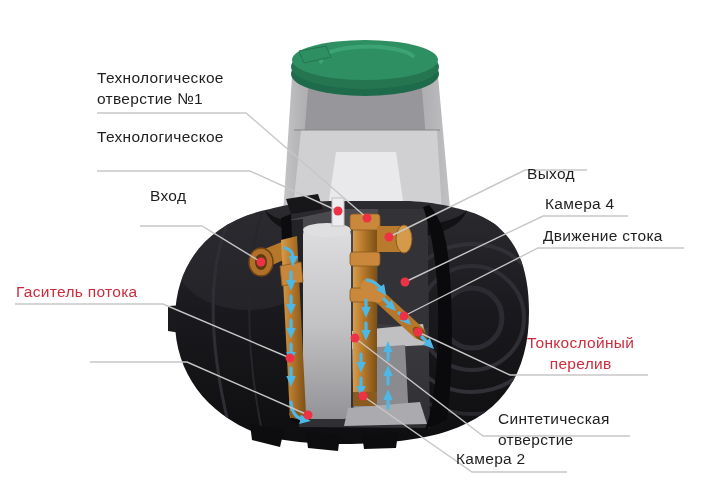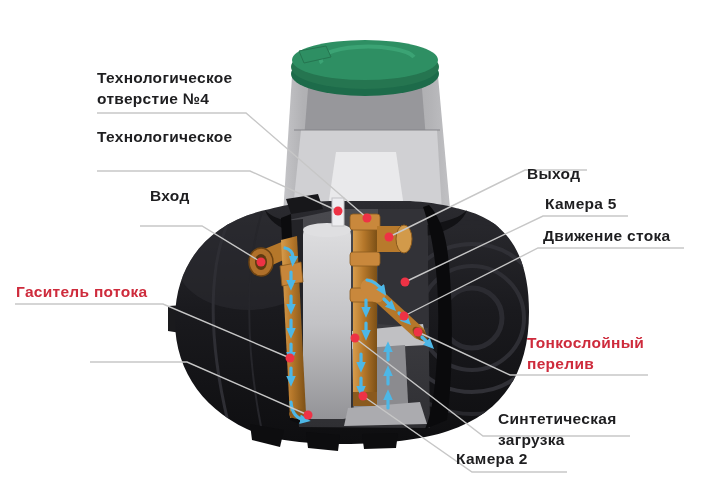--- a/index.html
+++ b/index.html
@@ -6,28 +6,28 @@
   body{
     width:704px;height:500px;position:relative;
     background:var(--background,#ffffff);
     font-family:"Liberation Sans",sans-serif;
     overflow:hidden;
   }
   #stage{position:absolute;inset:0;width:704px;height:500px;}
   svg{position:absolute;left:0;top:0;}
   .label{
     position:absolute;
-    font-weight:700;
+    font-weight:400;
     font-size:15.5px;
     line-height:21px;
     letter-spacing:.3px;
     color:var(--label-black,#1e1e20);
     white-space:nowrap;
   }
-  .label.red{color:var(--label-red,#ce2b3c);}
+  .label.red{color:var(--label-red,#ce2b3c);text-align:center;}
   .leader{stroke:var(--leader-gray,#c7c7c7);stroke-width:1.4;fill:none;}
   .dot{fill:var(--dot-red,#ee3245);}
   .arrow{stroke:var(--arrow-blue,#4db7e6);stroke-width:3.2;fill:none;stroke-linecap:round;}
 </style>
 </head>
 <body>
 
 <div id="stage">
 
 <svg width="704" height="500" viewBox="0 0 704 500">
@@ -188,33 +188,33 @@
     <circle class="dot" cx="405" cy="282" r="4.5"></circle>
     <circle class="dot" cx="404" cy="316" r="4.5"></circle>
     <circle class="dot" cx="418" cy="332" r="4.5"></circle>
     <circle class="dot" cx="355" cy="338" r="4.5"></circle>
     <circle class="dot" cx="363" cy="396" r="4.5"></circle>
   </g>
 </svg>
 
   <div class="label" style="left:97px;top:67px">
     <div>Технологическое</div>
-    <div>отверстие №4</div>
+    <div>отверстие №1</div>
   </div>
   <div class="label" style="left:97px;top:126px">
     <div>Технологическое</div>
   </div>
   <div class="label" style="left:150px;top:185px">Вход</div>
   <div class="label red" style="left:16px;top:281px">Гаситель потока</div>
   <div class="label" style="left:527px;top:163px">Выход</div>
-  <div class="label" style="left:545px;top:193px">Камера 5</div>
+  <div class="label" style="left:545px;top:193px">Камера 4</div>
   <div class="label red" style="left:527px;top:332px">
     <div>Тонкослойный</div>
     <div>перелив</div>
   </div>
   <div class="label" style="left:543px;top:225px">Движение стока</div>
   <div class="label" style="left:498px;top:408px">
     <div>Синтетическая</div>
-    <div>загрузка</div>
+    <div>отверстие</div>
   </div>
   <div class="label" style="left:456px;top:448px">Камера 2</div>
 
 </div>
 
 </body></html>

